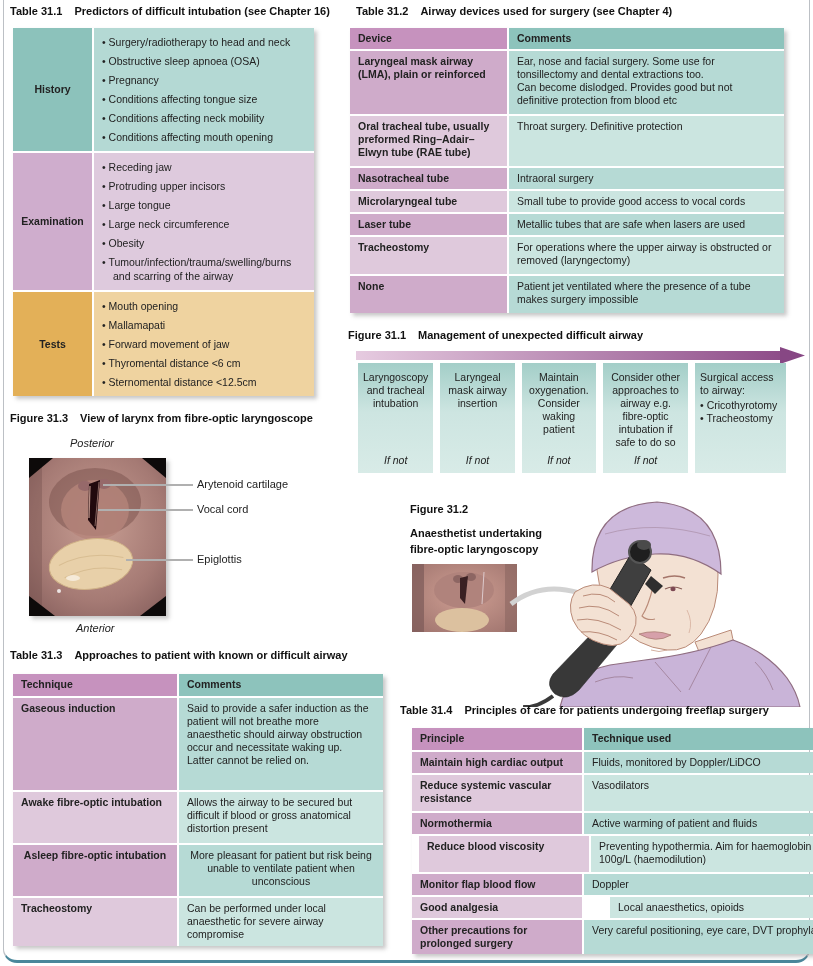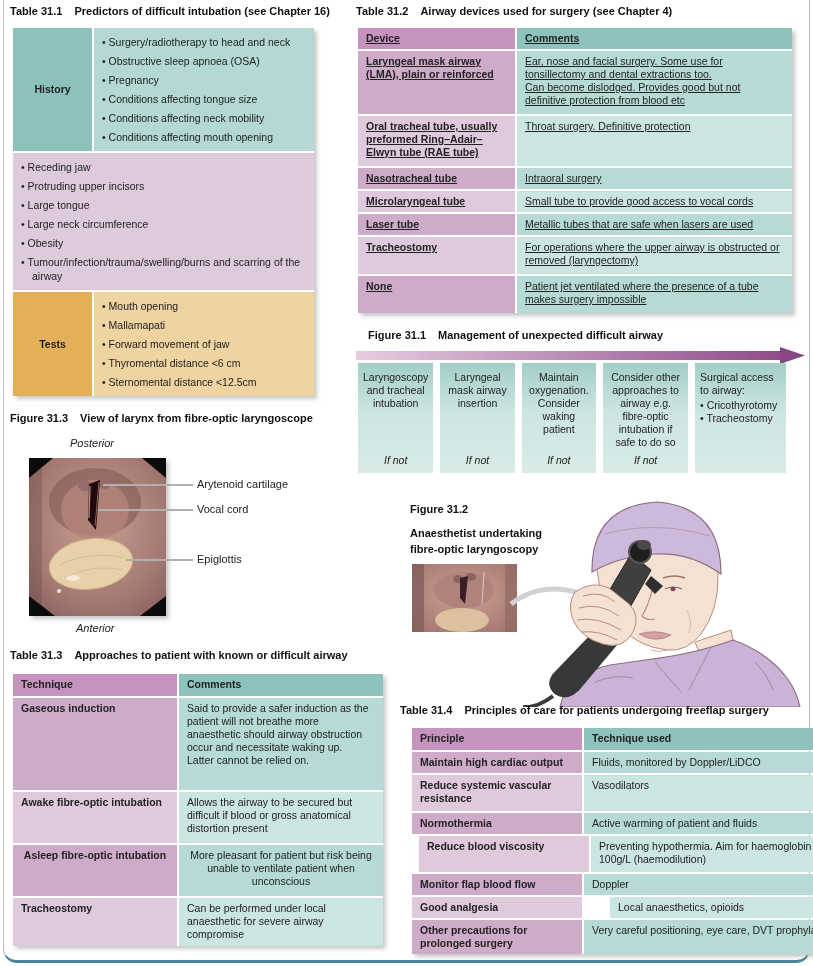--- a/index.html
+++ b/index.html
@@ -28,21 +28,21 @@
   .t1 li::before{content:"• ";}
   .c-his-l{background:#8cc2bb;} .c-his{background:#b4d9d4;}
   .c-exa-l{background:#cfadcd;} .c-exa{background:#decadd;}
   .c-tes-l{background:#e3b058;} .c-tes{background:#efd3a0;}
 
   
   .hd-pink{background:#c692be;} .hd-teal{background:#8dc3bc;}
   .pk-d{background:#cfabca;} .pk-l{background:#dfc9dc;}
   .tl-d{background:#b6dad5;} .tl-l{background:#cbe5e0;}
 
-  .t2{left:358px;top:28px;width:434px;text-decoration:underline;}
+  .t2{left:350px;top:28px;width:434px;}
   .t2 .c1{width:157px;} .t2 .c2{flex:1;}
   .t3{left:13px;top:674px;width:370px;}
   .t3 .c1{width:164px;} .t3 .c2{flex:1;}
   .t4{left:412px;top:728px;width:428px;}
   .t4 .c1{width:170px;} .t4 .c2{flex:1;}
 
   
   .flow-arrow{position:absolute;left:356px;top:347px;}
   .flow{position:absolute;left:358px;top:363px;width:428px;display:flex;gap:7px;}
   .fbox{position:relative;height:110px;box-sizing:border-box;padding:8px 5px 0 5px;
@@ -81,20 +81,21 @@
           <li>Surgery/radiotherapy to head and neck</li>
           <li>Obstructive sleep apnoea (OSA)</li>
           <li>Pregnancy</li>
           <li>Conditions affecting tongue size</li>
           <li>Conditions affecting neck mobility</li>
           <li>Conditions affecting mouth opening</li>
         </ul>
       </div>
     </div>
     <div class="tr" style="min-height:129px;">
+      <div class="td lab c-exa-l">Examination</div>
       <div class="td cont c-exa">
         <ul>
           <li>Receding jaw</li>
           <li>Protruding upper incisors</li>
           <li>Large tongue</li>
           <li>Large neck circumference</li>
           <li>Obesity</li>
           <li>Tumour/infection/trauma/swelling/burns and scarring of the airway</li>
         </ul>
       </div>
@@ -145,21 +146,21 @@
     <div class="tr" style="min-height:37px;">
       <div class="td c1 pk-l hd">Tracheostomy</div>
       <div class="td c2 tl-l">For operations where the upper airway is obstructed or removed (laryngectomy)</div>
     </div>
     <div class="tr" style="min-height:37px;">
       <div class="td c1 pk-d hd">None</div>
       <div class="td c2 tl-d">Patient jet ventilated where the presence of a tube makes surgery impossible</div>
     </div>
   </div>
 
-  <div class="cap" style="left:368px;top:329px;">
+  <div class="cap" style="left:348px;top:329px;">
     <span class="cl">Figure 31.1</span><span>Management of unexpected difficult airway</span>
   </div>
   <svg class="flow-arrow" width="449" height="22">
     <defs>
       <linearGradient id="ag" x1="0" y1="0" x2="1" y2="0">
         <stop offset="0" stop-color="#e6cbe0"></stop>
           <stop offset="1" stop-color="#8e4d89"></stop>
       </linearGradient>
     </defs>
     <rect x="0" y="4" width="424" height="9" fill="url(#ag)"></rect>

